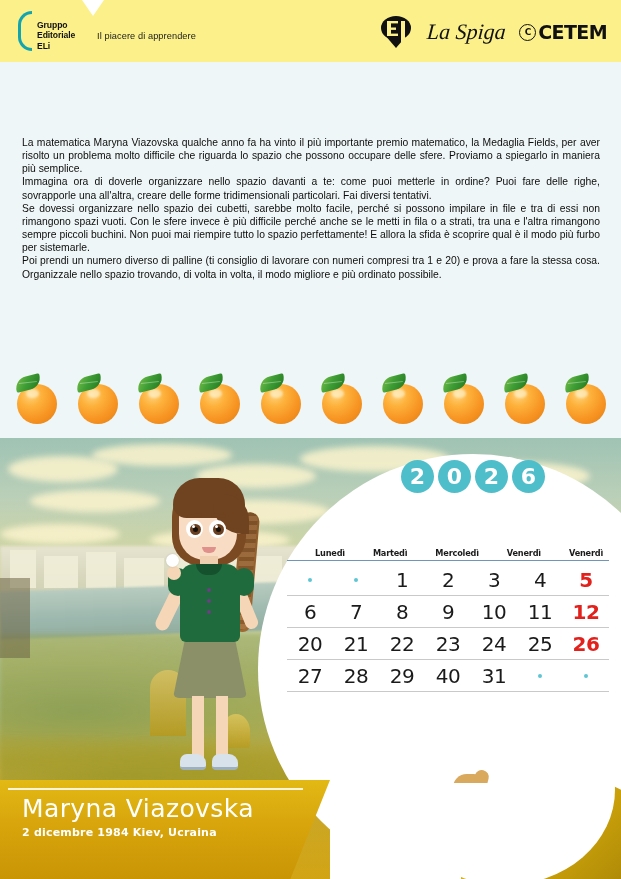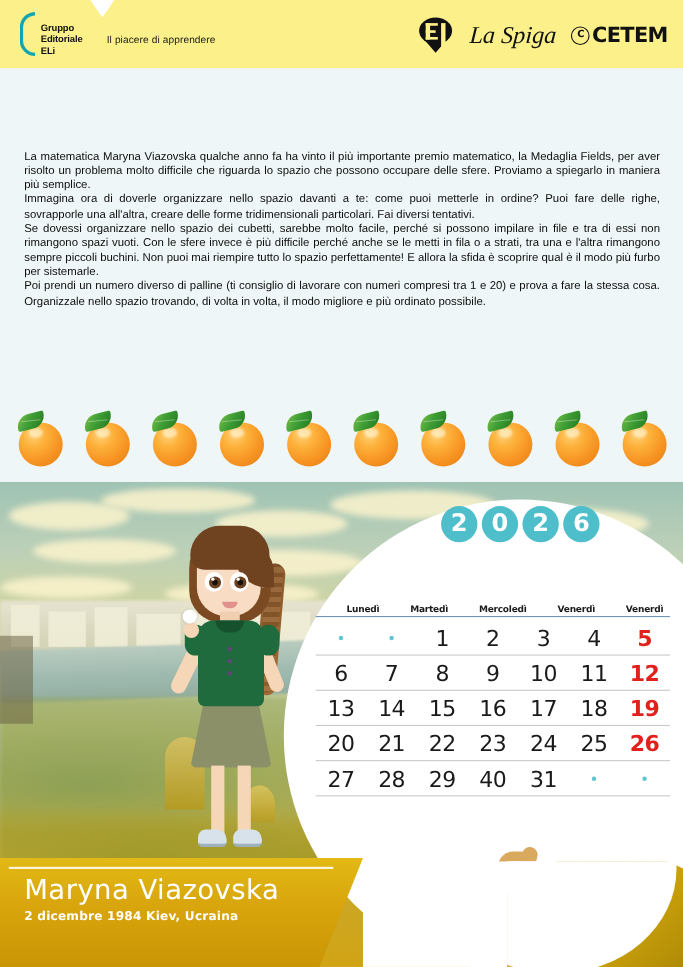--- a/index.html
+++ b/index.html
@@ -590,29 +590,20 @@
           <div class="week">
             <div class="day">6</div>
             <div class="day">7</div>
             <div class="day">8</div>
             <div class="day">9</div>
             <div class="day">10</div>
             <div class="day">11</div>
             <div class="day sun">12</div>
           </div>
           <div class="week">
-            <div class="day">13</div>
-            <div class="day">14</div>
-            <div class="day">15</div>
-            <div class="day">16</div>
-            <div class="day">17</div>
-            <div class="day">18</div>
-            <div class="day sun">19</div>
-          </div>
-          <div class="week">
             <div class="day">20</div>
             <div class="day">21</div>
             <div class="day">22</div>
             <div class="day">23</div>
             <div class="day">24</div>
             <div class="day">25</div>
             <div class="day sun">26</div>
           </div>
           <div class="week">
             <div class="day">27</div>

